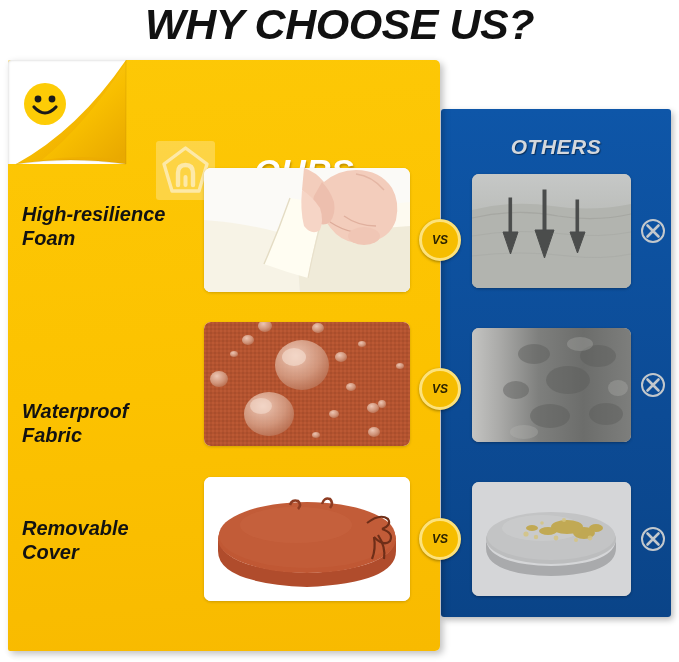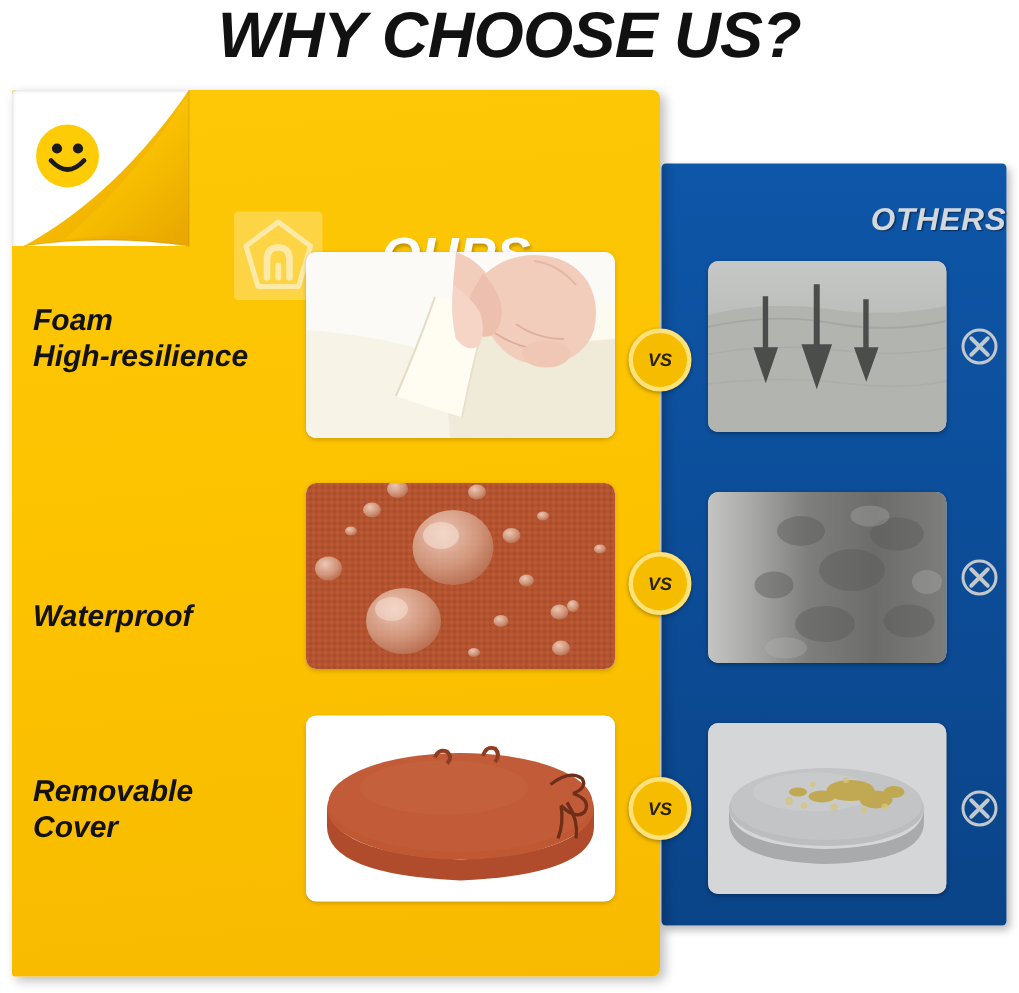--- a/index.html
+++ b/index.html
@@ -46,21 +46,21 @@
     background: #0d4f9e;
     background: linear-gradient(180deg, #0e56a8 0%, #0c4b95 60%, #0a4488 100%);
     border-radius: 3px;
     box-shadow: 2px 3px 6px rgba(0,0,0,0.28);
   }
   .others-title {
     position: absolute;
     left: 0;
     top: 26px;
     width: 230px;
-    text-align: right;
+    text-align: center;
     font-size: 21px;
     font-weight: bold;
     font-style: italic;
     color: #d4d8dd;
     text-shadow: 1px 1px 1px rgba(0,0,0,0.45);
     letter-spacing: 0.5px;
   }
 
   
   .ours-panel {
@@ -238,22 +238,22 @@
       <svg width="59" height="59" viewBox="0 0 59 59">
         <path d="M29.5 7 L51 23 L43 50 L16 50 L8 23 Z" fill="none" stroke="#fde9a8" stroke-width="3.4" stroke-linejoin="round"></path>
         <path d="M22 44 L22 32 Q22 24 29.5 24 Q37 24 37 32 L37 44" fill="none" stroke="#fde9a8" stroke-width="4.4" stroke-linecap="round" stroke-linejoin="round"></path>
         <path d="M29.5 44 L29.5 36" fill="none" stroke="#fde9a8" stroke-width="4" stroke-linecap="round"></path>
       </svg>
     </div>
     <div class="ours-title">OURS</div>
   </div>
 
   <div class="row-label" style="top:203px;">
+    <div>High-resilience</div>
     <div>Foam</div>
-    <div>High-resilience</div>
   </div>
 
   <div class="ours-card" style="top:168px;">
     <svg class="art" width="206" height="124" viewBox="0 0 206 124" preserveAspectRatio="none">
       <rect width="206" height="124" fill="#fbfaf7"></rect>
       <rect y="104" width="206" height="20" fill="#eceaea"></rect>
 
       <path d="M0 52 Q54 56 92 70 L96 124 L0 124 Z" fill="#f7f3e6"></path>
       <path d="M96 124 L92 70 Q120 52 150 46 L206 42 L206 124 Z" fill="#f0ebd9"></path>
 
@@ -306,20 +306,21 @@
 
   <div class="x-mark" style="top:218px;">
     <svg width="26" height="26" viewBox="0 0 26 26">
       <circle cx="13" cy="13" r="11" fill="none" stroke="#c3c8cc" stroke-width="2"></circle>
       <path d="M7.5 7.5 L18.5 18.5 M18.5 7.5 L7.5 18.5" stroke="#c3c8cc" stroke-width="2.6" stroke-linecap="round"></path>
     </svg>
   </div>
 
   <div class="row-label" style="top:363px;margin-top:37px;">
     <div>Waterproof</div>
+    <div>Fabric</div>
   </div>
 
   <div class="ours-card" style="top:322px;">
     <svg class="art" width="206" height="124" viewBox="0 0 206 124" preserveAspectRatio="none">
       <defs>
         <pattern id="weave" width="4" height="4" patternUnits="userSpaceOnUse">
           <rect width="4" height="4" fill="#b3532f"></rect>
           <circle cx="1" cy="1" r="0.9" fill="#c05c36"></circle>
           <circle cx="3" cy="3" r="0.9" fill="#a54b2a"></circle>
         </pattern>

